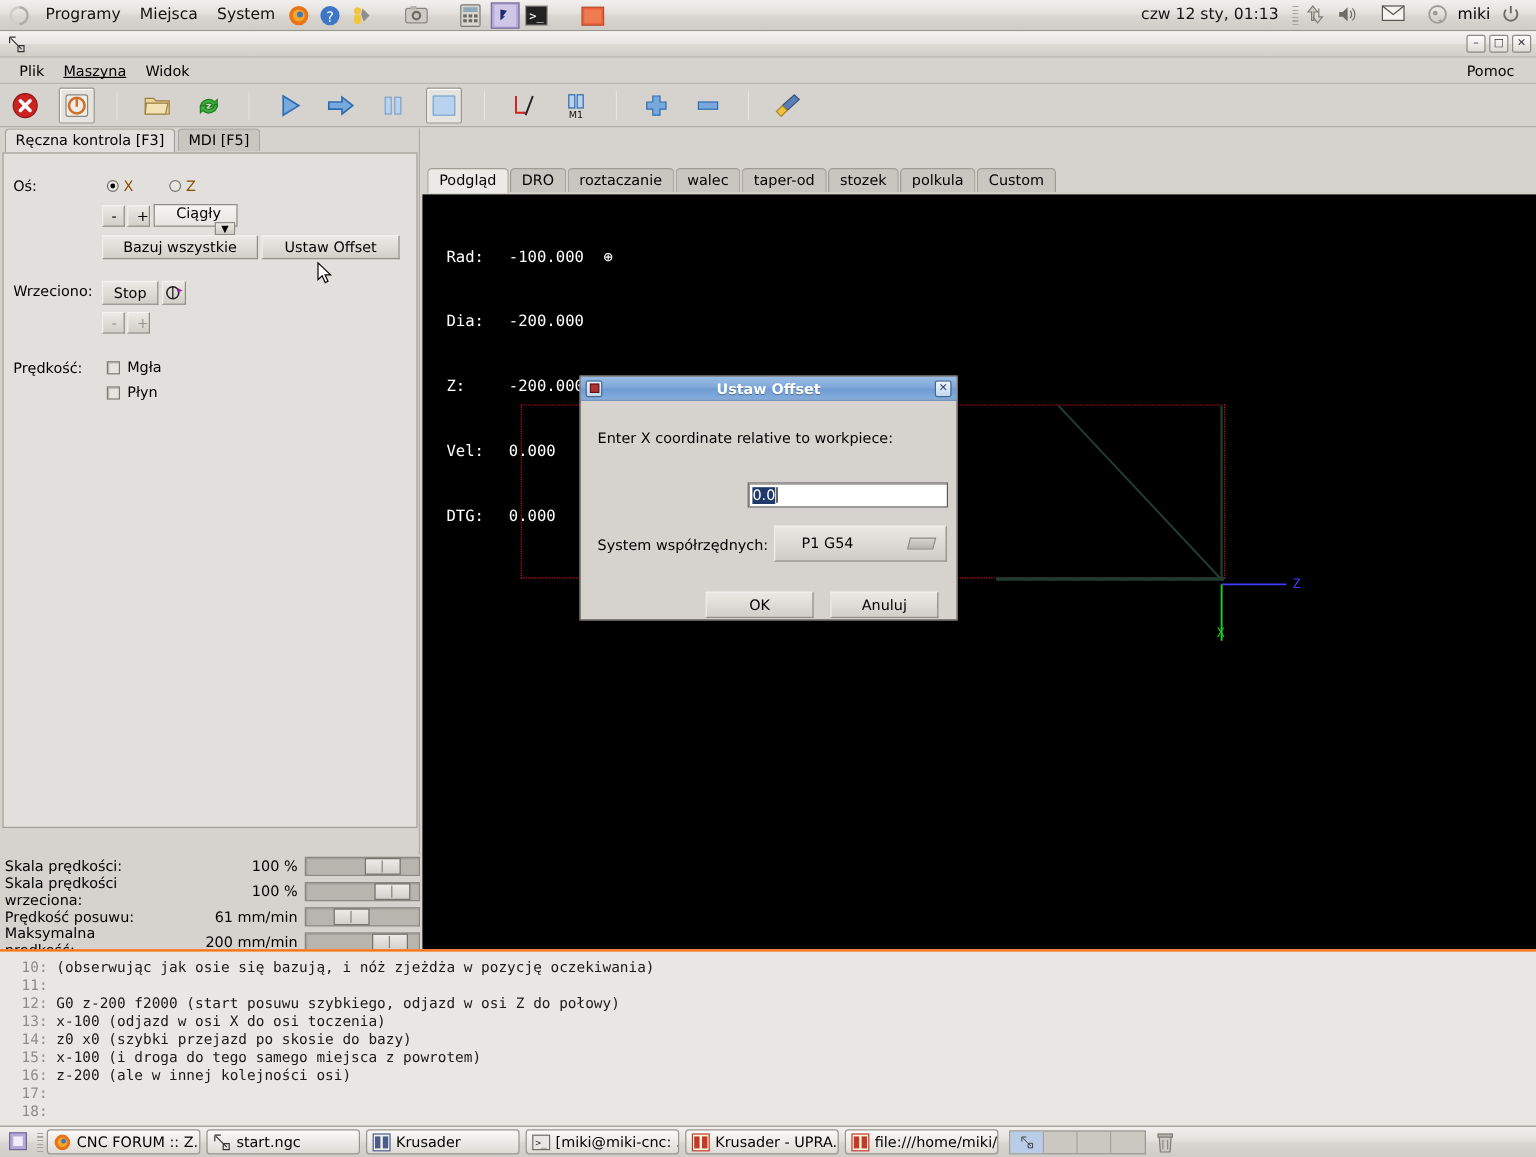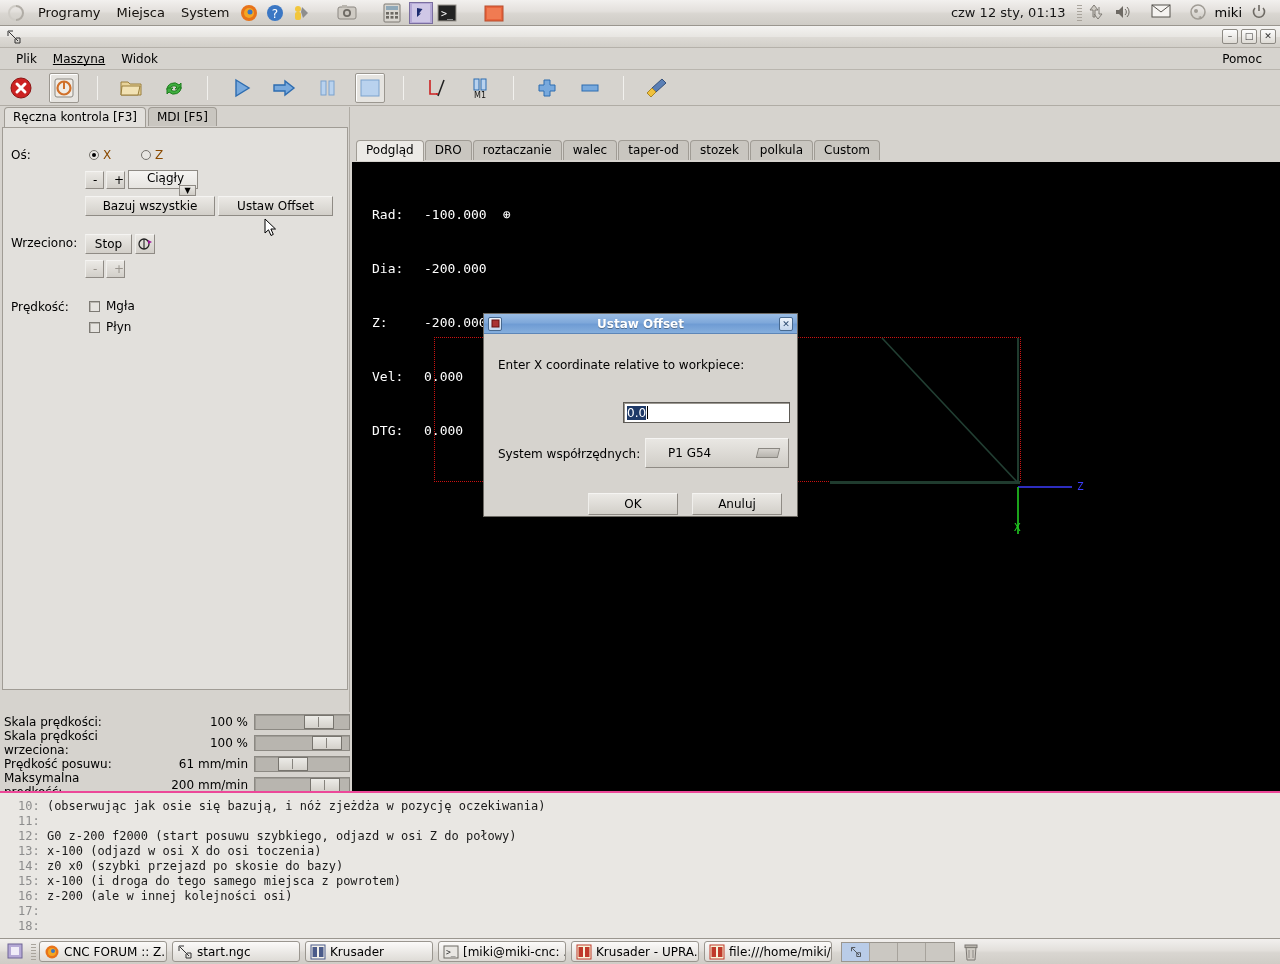--- a/index.html
+++ b/index.html
@@ -163,21 +163,21 @@
 
   #bbox{
     position:absolute; left:82px; top:175px; width:587px; height:145px;
     border:1px dotted #cc1111;
   }
   .toolline{ position:absolute; background:#1f3b2e; }
 
   
   #gcode{
     position:absolute; left:0; top:765px; width:1280px; height:151px;
-    background:#e9e7e3; border-top:2px solid #ec4899;
+    background:#e9e7e3; border-top:2px solid #f97316;
     font-family:"DejaVu Sans Mono","Liberation Mono",monospace;
     font-size:12px; padding:6px 0 0 18px; color:#1a1a1a; overflow:hidden;
   }
   .gline{ height:15px; white-space:pre; }
   .gnum{ color:#8c8c8c; }
 
   #statusbar{
     position:absolute; left:0; top:917px; width:1280px; height:21px;
     display:flex; align-items:center; background:#d6d3ce; padding:0 2px;
   }

